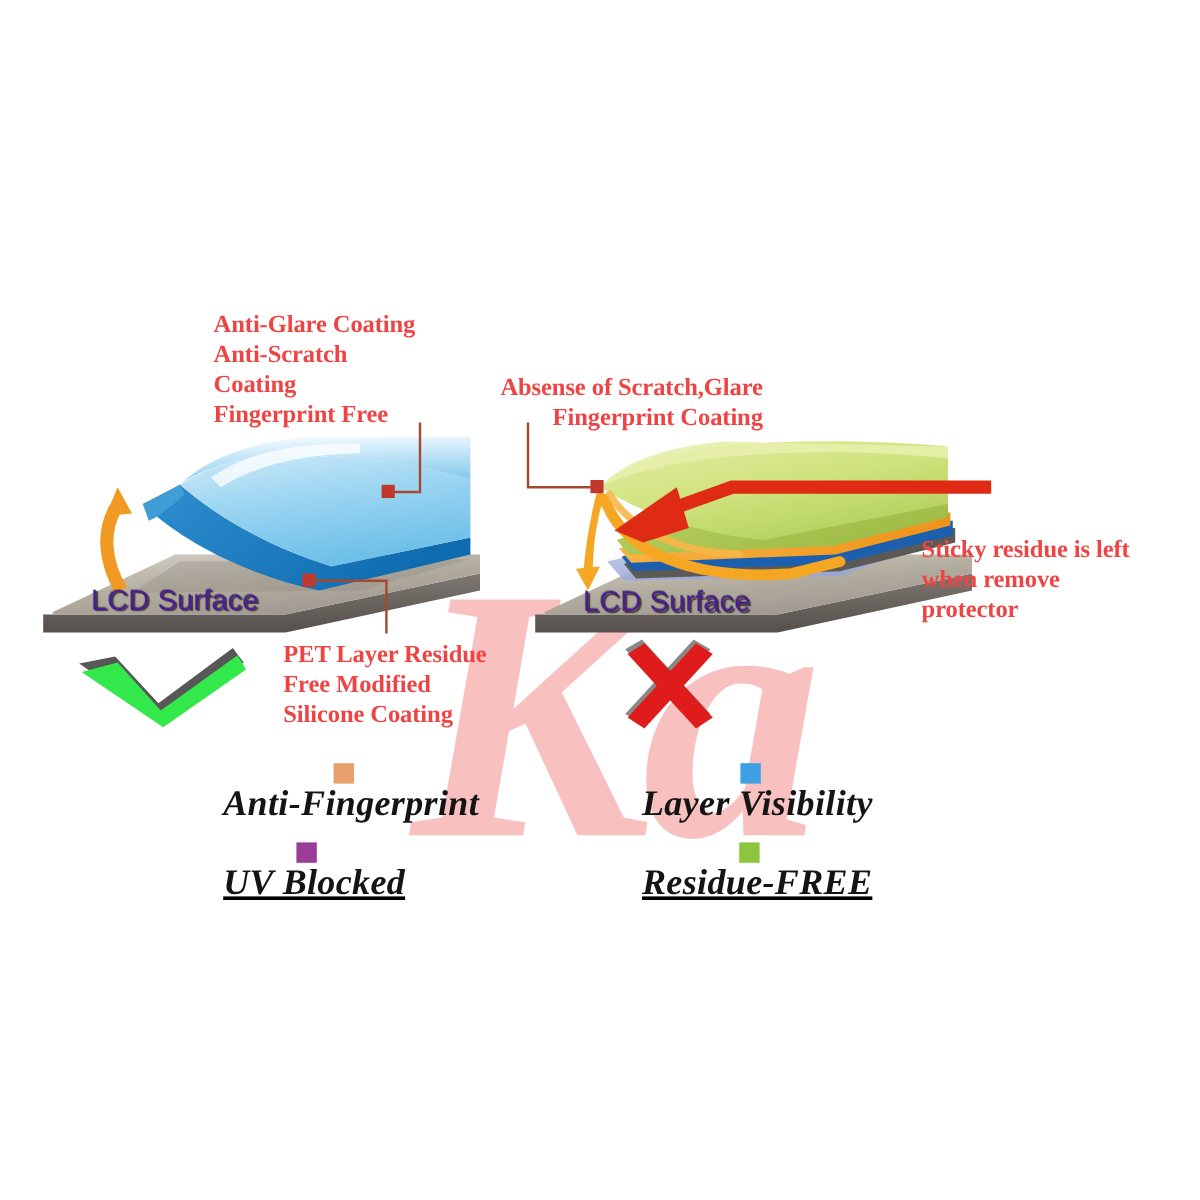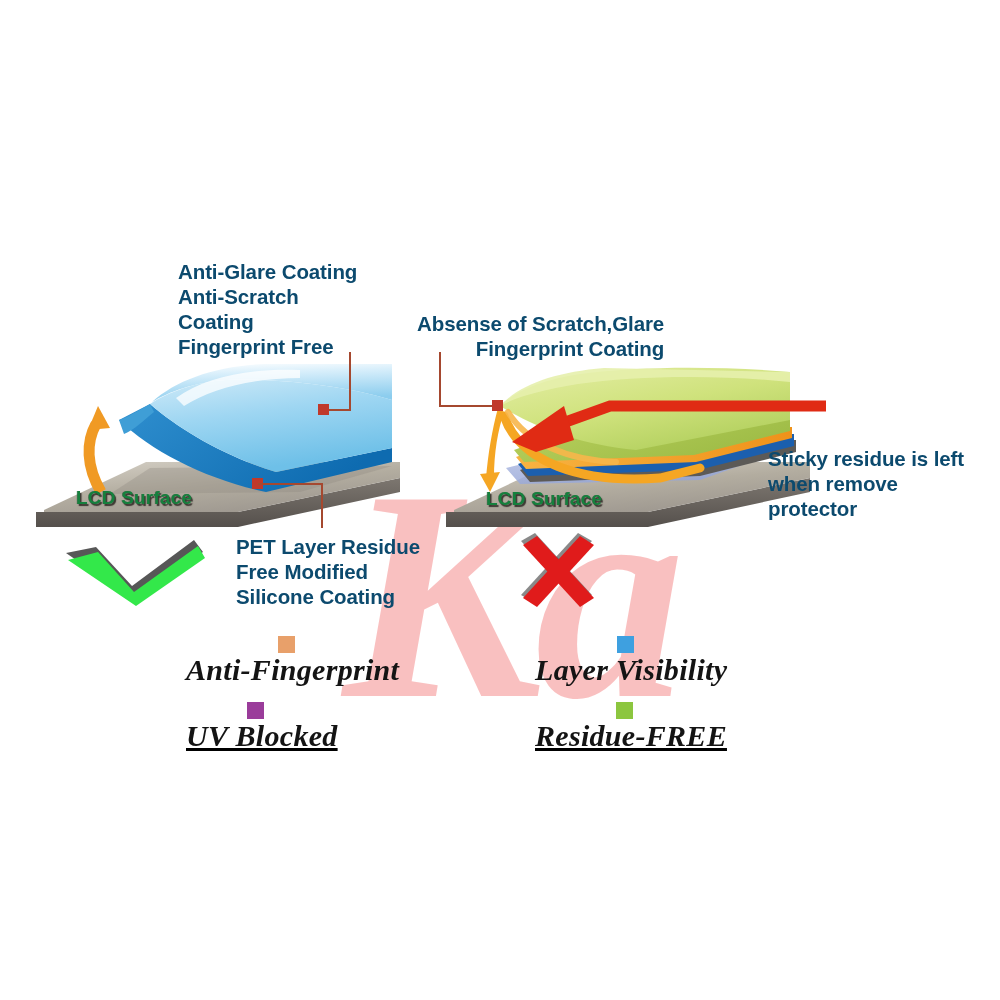--- a/index.html
+++ b/index.html
@@ -39,39 +39,39 @@
   }
   #diagram-svg {
     position: absolute;
     left: 0;
     top: 0;
     width: 1000px;
     height: 1000px;
   }
   .anno {
     position: absolute;
-    color: #0c4a6e;
-    font-family: Liberation Sans, sans-serif;
+    color: #ef4444;
+    font-family: Liberation Serif, serif;
     font-size: 20.5px;
     font-weight: 600;
     line-height: 25px;
     white-space: pre-line;
     letter-spacing: -0.1px;
   }
   #anno-left   { left: 178px; top: 259px; }
   #anno-mid    { left: 417px; top: 311px; text-align: right; }
   #anno-right  { left: 768px; top: 418px; margin-top: 28px; }
   #anno-bottom { left: 236px; top: 534px; }
 
   .lcd-label {
     position: absolute;
-    color: #15803d;
+    color: #4c1d95;
     font-family: "Liberation Sans", sans-serif;
-    font-size: 19px;
-    font-weight: bold;
+    font-size: 24px;
+    font-weight: normal;
     text-shadow: 1.5px 1.5px 1px rgba(40,35,30,0.85),
                 -0.5px -0.5px 0 rgba(60,55,50,0.5);
     letter-spacing: 0.2px;
     white-space: nowrap;
   }
   #lcd-left  { left: 76px;  top: 487px; }
   #lcd-right { left: 486px; top: 488px; }
 
   #legend {
     position: absolute;

